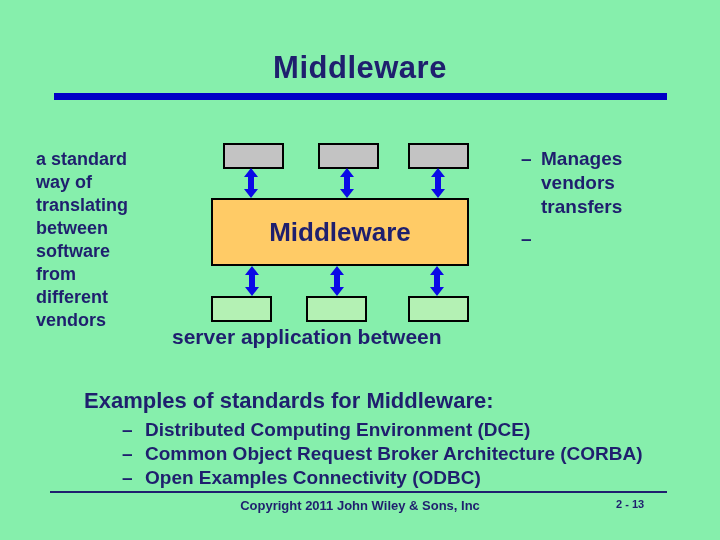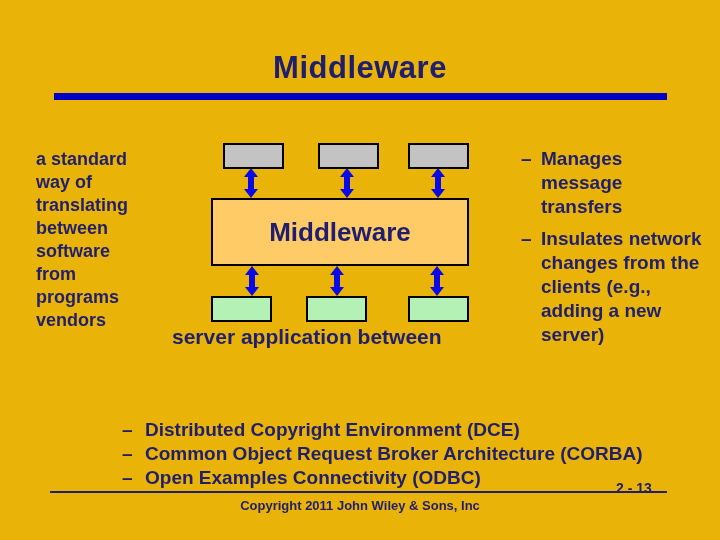--- a/index.html
+++ b/index.html
@@ -1,17 +1,17 @@
 <!DOCTYPE html>
 <html><head>
 <meta charset="utf-8">
 <style>
   html,body{margin:0;padding:0;background:#fff;}
   #slide{
-    position:relative;width:720px;height:540px;background:#eab308;overflow:hidden;
+    position:relative;width:720px;height:540px;background:#86efac;overflow:hidden;
     font-family:"Liberation Sans",sans-serif;font-weight:bold;color:#1f1f6e;
   }
   .abs{position:absolute;}
   #title{top:50px;left:0;width:720px;text-align:center;font-size:31px;letter-spacing:0.5px;}
   #title-rule{top:93px;left:54px;width:613px;height:7px;background:#0000c6;}
   #subtitle{top:107px;left:183px;font-size:19px;}
   #left-note{top:148px;left:36px;font-size:18px;line-height:23px;white-space:pre-line;}
   .box{position:absolute;border:2px solid #000;box-sizing:border-box;}
   .client-box{background:#c3c3c3;width:61px;height:26px;top:143px;}
   .server-box{background:#b4f1b4;width:61px;height:26px;top:296px;}
@@ -22,37 +22,37 @@
   .arrow svg{display:block;}
   #server-label{top:325px;left:172px;font-size:21px;}
   .rnote{position:absolute;left:521px;display:flex;font-size:19px;line-height:24px;}
   .rnote .dash{width:20px;flex:0 0 20px;}
   .rnote .rtext{white-space:pre-line;}
   #examples-heading{top:388px;left:84px;font-size:22px;}
   .ex-row{position:absolute;left:122px;display:flex;font-size:19px;line-height:24px;}
   .ex-row .dash{width:23px;flex:0 0 23px;}
   #footer-rule{top:491px;left:50px;width:617px;height:2px;background:#1f1f6e;}
   #copyright{top:498px;left:0;width:720px;text-align:center;font-size:13px;}
-  #page-number{top:480px;left:616px;font-size:14px;text-align:right;}
+  #page-number{top:498px;left:616px;font-size:11px;text-align:right;}
 </style>
 </head>
 <body>
 
 <div id="slide">
 
   <div id="title" class="abs">Middleware</div>
   <div id="title-rule" class="abs"></div>
 
   <div id="left-note" class="abs">a standard
 way of
 translating
 between
 software
 from
-programs
+different
 vendors</div>
 
   <div class="box client-box" style="left:223px"></div>
   <div class="box client-box" style="left:318px"></div>
   <div class="box client-box" style="left:408px"></div>
 
   <div class="arrow" style="left:243px;top:168px">
     <svg width="16" height="30" viewBox="0 0 16 30">
         <polygon points="8,0 15,9 11,9 11,21 15,21 8,30 1,21 5,21 5,9 1,9" fill="#0a0ae6"></polygon>
       </svg>
@@ -90,35 +90,31 @@
 
   <div class="box server-box" style="left:211px"></div>
   <div class="box server-box" style="left:306px"></div>
   <div class="box server-box" style="left:408px"></div>
 
   <div id="server-label" class="abs">server application between</div>
 
   <div class="rnote" style="top:147px">
     <span class="dash">–</span>
     <span class="rtext">Manages
-message
+vendors
 transfers</span>
   </div>
   <div class="rnote" style="top:227px">
     <span class="dash">–</span>
-    <span class="rtext">Insulates network
-changes from the
-clients (e.g.,
-adding a new
-server)</span>
   </div>
 
+  <div id="examples-heading" class="abs">Examples of standards for Middleware:</div>
   <div class="ex-row" style="top:418px">
     <span class="dash">–</span>
-    <span>Distributed Copyright Environment (DCE)</span>
+    <span>Distributed Computing Environment (DCE)</span>
   </div>
   <div class="ex-row" style="top:442px">
     <span class="dash">–</span>
     <span>Common Object Request Broker Architecture (CORBA)</span>
   </div>
   <div class="ex-row" style="top:466px">
     <span class="dash">–</span>
     <span>Open Examples Connectivity (ODBC)</span>
   </div>
 

